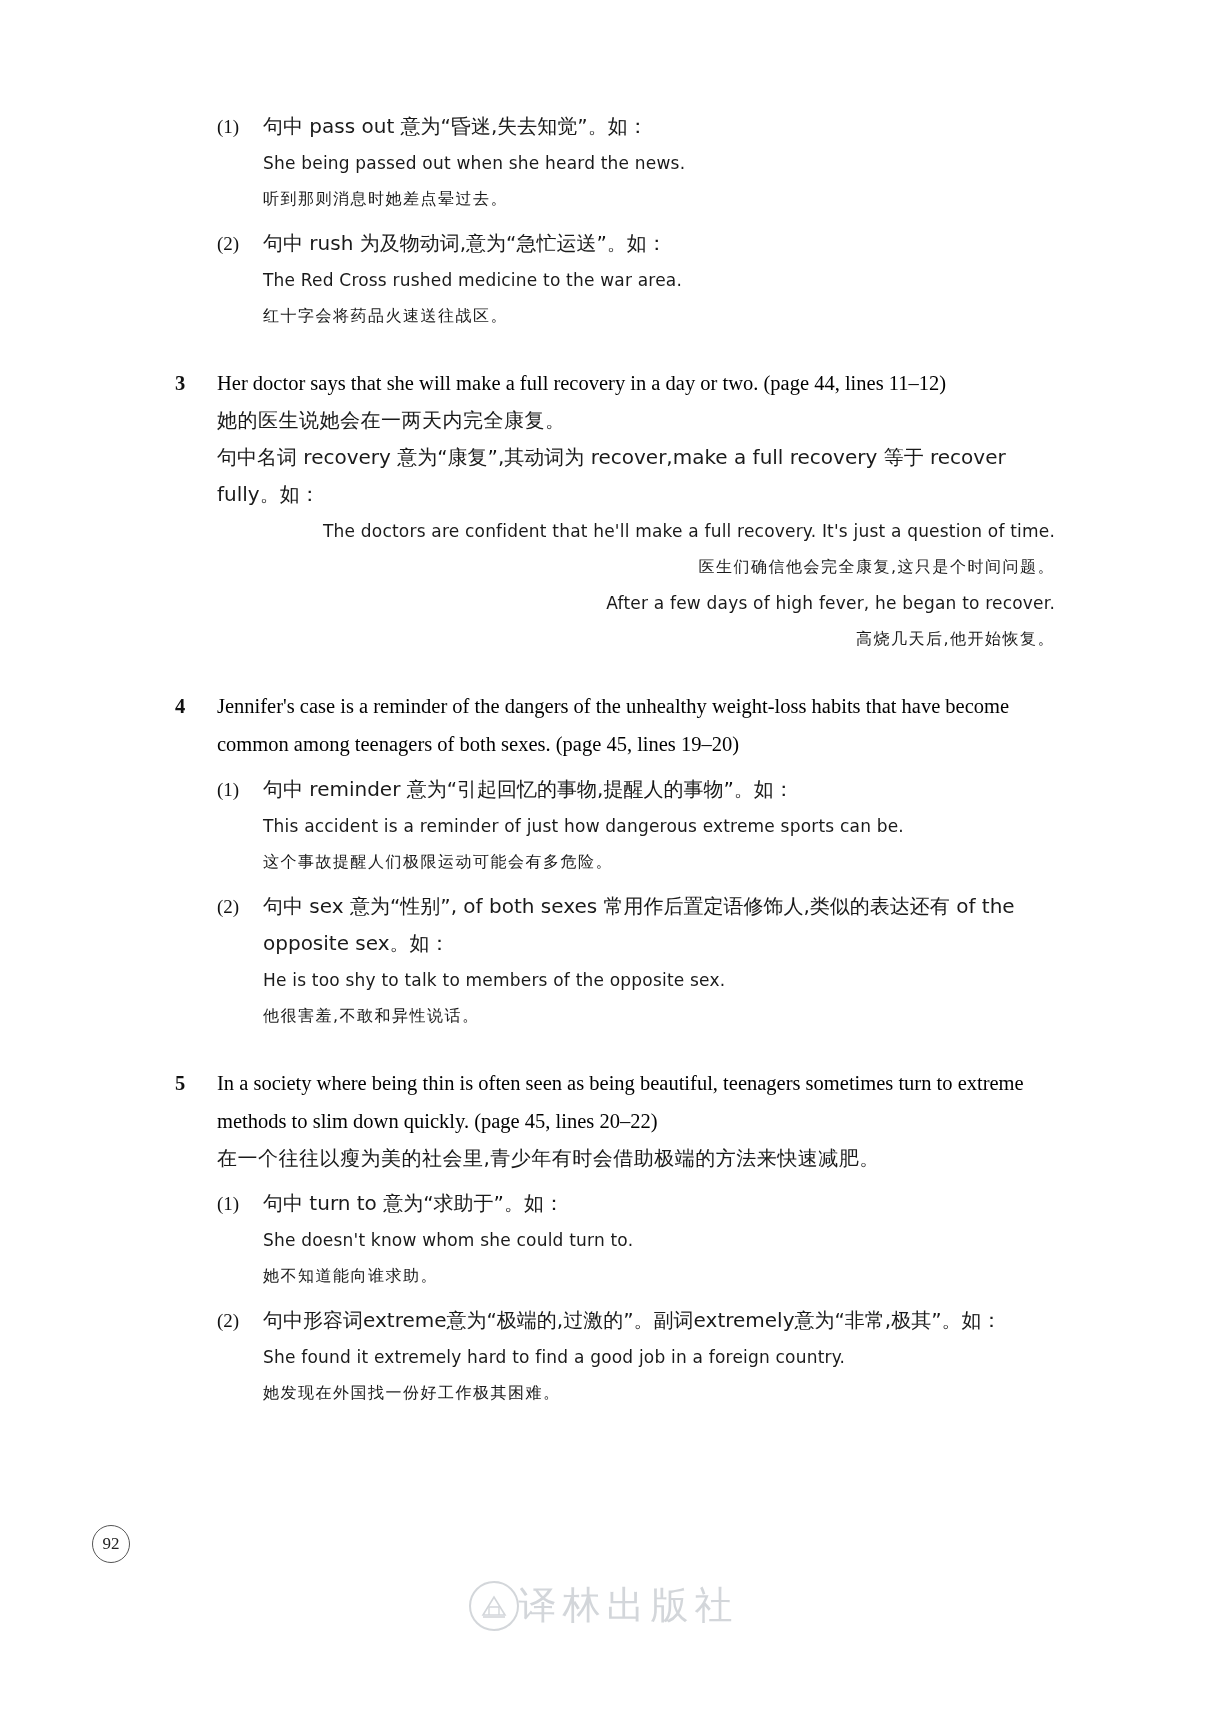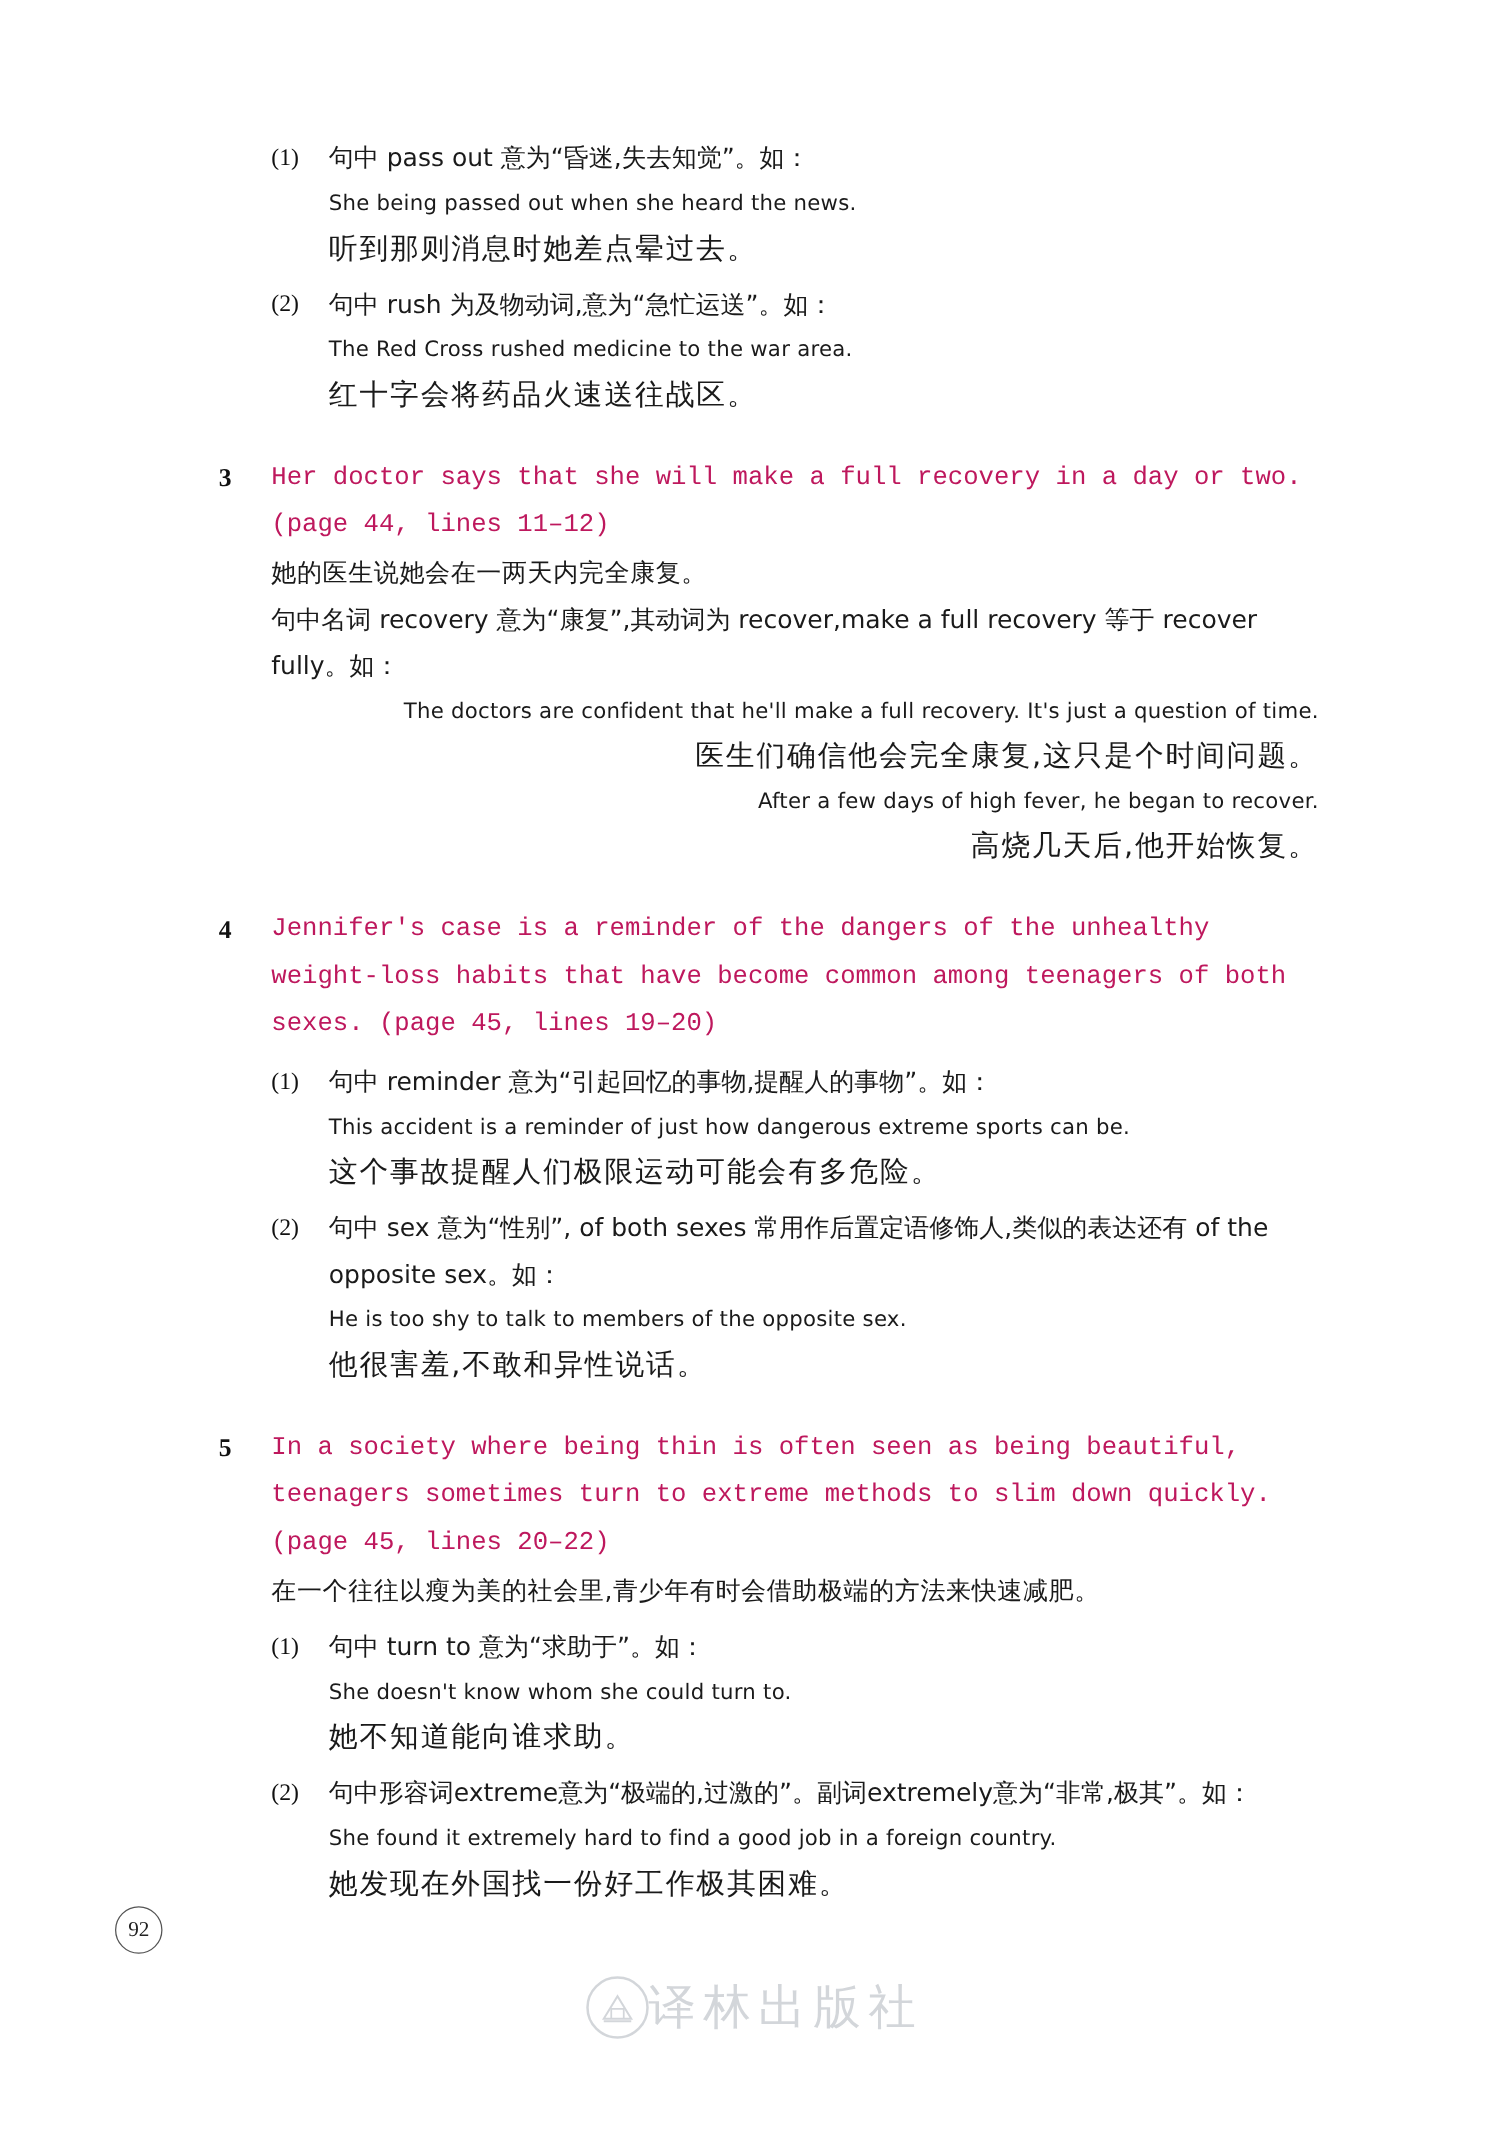--- a/index.html
+++ b/index.html
@@ -36,24 +36,24 @@
     font-family: "Liberation Serif", serif;
     font-weight: bold;
     font-size: 20.5px;
     line-height: 38px;
     color: #111;
   }
   .body-col {
     flex: 1 1 auto;
   }
   .en-line {
-    font-family: Liberation Mono, monospace;
+    font-family: Liberation Serif, serif;
     font-size: 20.5px;
     line-height: 38px;
-    color: #be185d;
+    color: #000000;
   }
   .cn-line {
     font-family: "DejaVu Sans", sans-serif;
     font-size: 20px;
     line-height: 37px;
     color: #1a1a1a;
     letter-spacing: 0.5px;
   }
   .mixed-line {
     font-family: "DejaVu Sans", sans-serif;
@@ -80,21 +80,21 @@
   
   .ex-en {
     font-family: "DejaVu Sans", sans-serif;
     font-size: 17px;
     line-height: 36px;
     color: #1a1a1a;
     letter-spacing: 0.2px;
   }
   .ex-cn {
     font-family: "DejaVu Sans", sans-serif;
-    font-size: 23px;
+    font-size: 16px;
     line-height: 36px;
     color: #1a1a1a;
     letter-spacing: 1.5px;
   }
   .indent-ex { margin-left: 24px; text-align: right; }
 
   
   .page-number {
     position: absolute;
     left: 92px;

